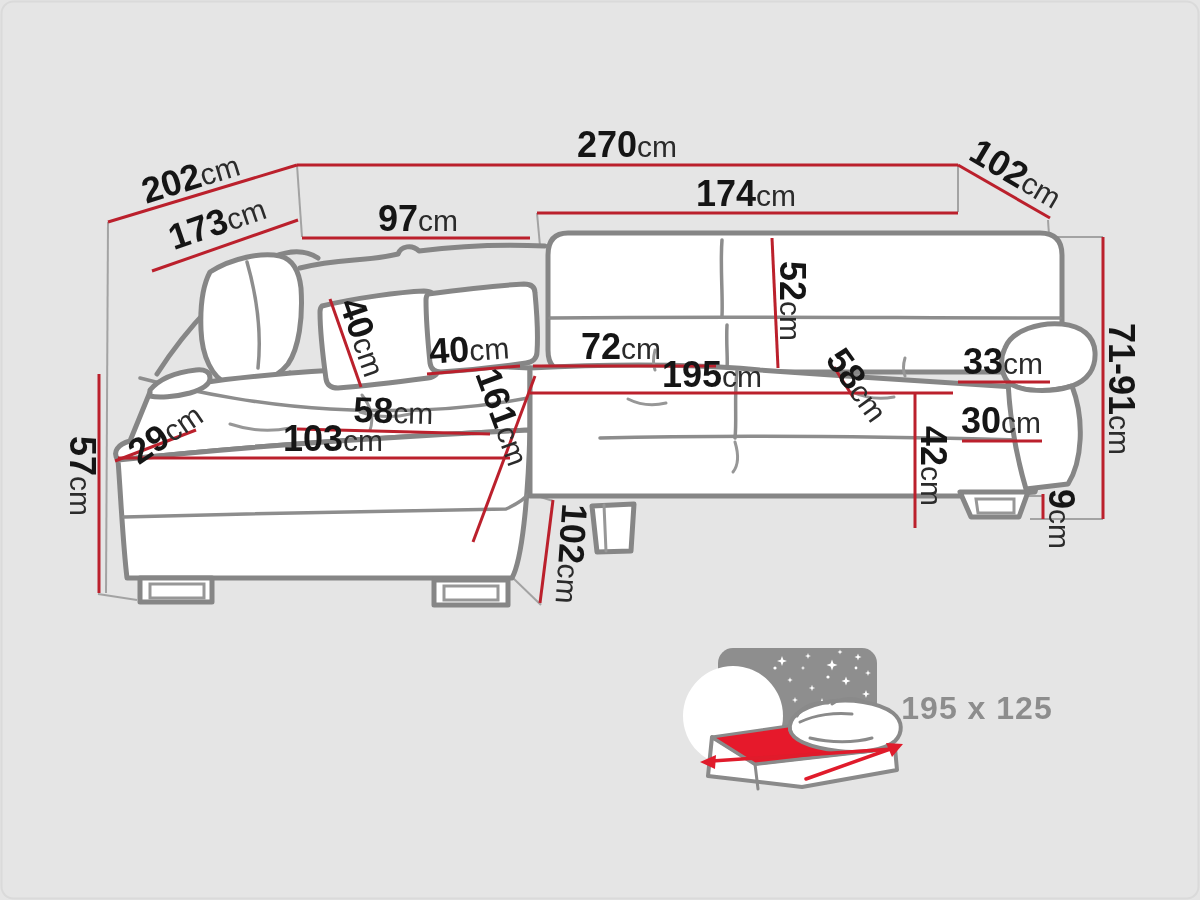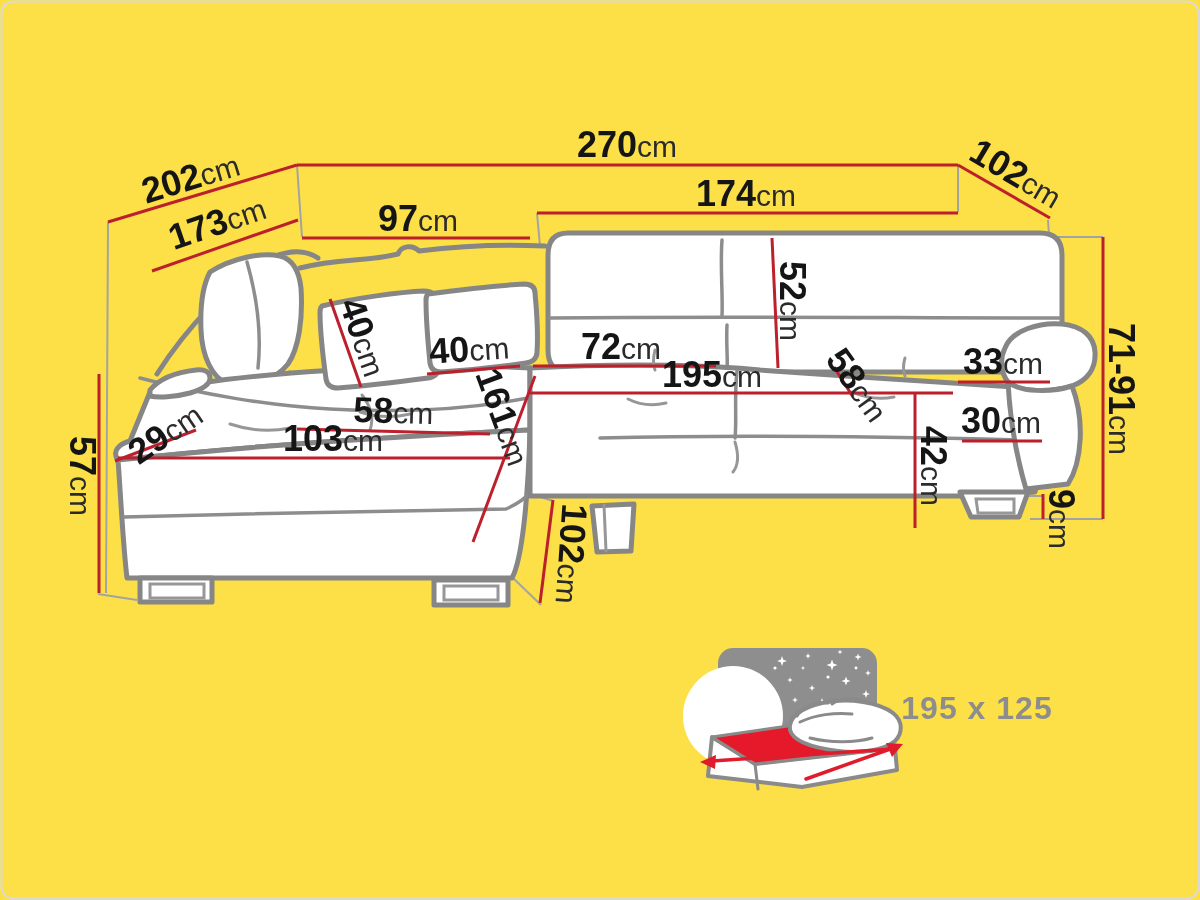--- a/index.html
+++ b/index.html
@@ -1,16 +1,16 @@
 <!DOCTYPE html>
 <html><head>
 <meta charset="utf-8">
 <style>
   html,body{margin:0;padding:0;background:#ffffff;}
-  .stage{position:relative;width:1200px;height:900px;background:#fde047;overflow:hidden;
+  .stage{position:relative;width:1200px;height:900px;background:#e5e5e5;overflow:hidden;
          font-family:"Liberation Sans", sans-serif;}
   svg{display:block;}
   .dimline{stroke:#bb202c;stroke-width:3;fill:none;stroke-linecap:butt;}
   .construct{stroke:#a3a3a3;stroke-width:2;fill:none;}
   .sofa{stroke:#868686;stroke-width:5;fill:#ffffff;stroke-linejoin:round;stroke-linecap:round;}
   .sofaline{stroke:#868686;stroke-width:5;fill:none;stroke-linejoin:round;stroke-linecap:round;}
   .seam{stroke:#8d8d8d;stroke-width:3.5;fill:none;stroke-linecap:round;}
   .thin{stroke:#979797;stroke-width:3;fill:none;stroke-linecap:round;}
   text.dim{font-family:"Liberation Sans", sans-serif;text-anchor:middle;fill:#151515;}
   text.dim .num{font-weight:bold;font-size:36px;}

